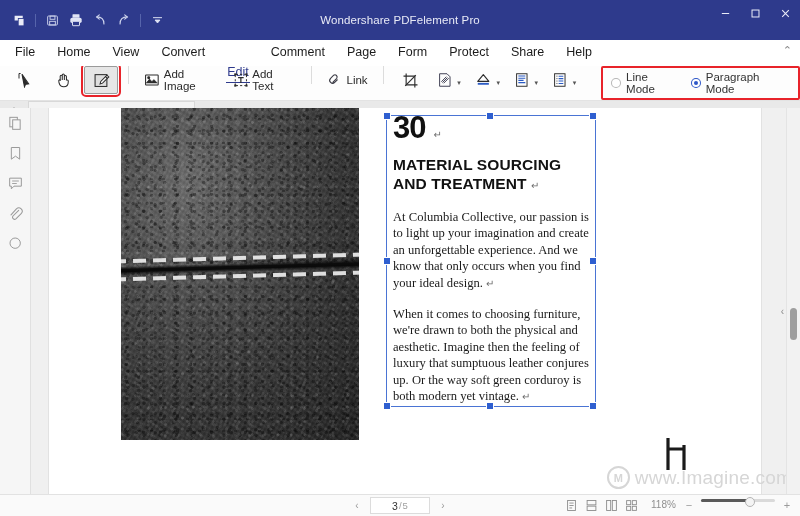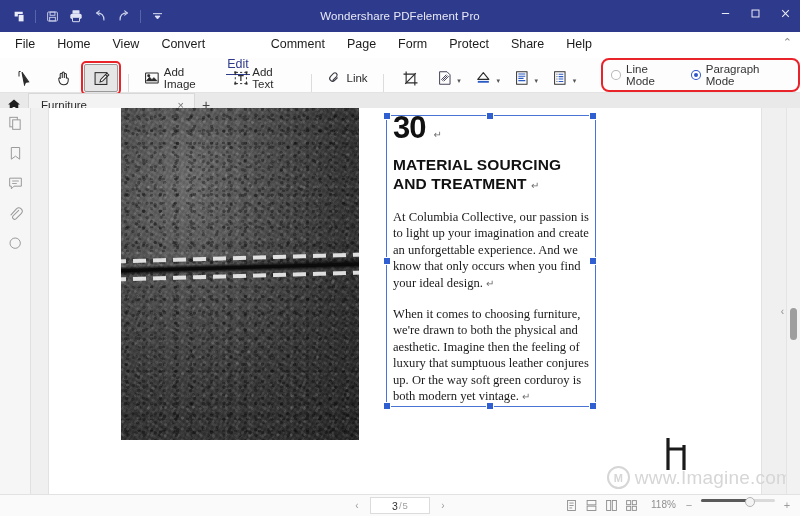--- a/index.html
+++ b/index.html
@@ -9,21 +9,21 @@
   body {
     width: 800px; height: 516px;
     font-family: "Liberation Sans", sans-serif;
     overflow: hidden;
     position: relative;
     -webkit-font-smoothing: antialiased;
   }
 
   
   .titlebar {
-    height: 32px;
+    height: 40px;
     background: #2e3a8c;
     display: flex;
     align-items: center;
     position: relative;
     color: #fff;
   }
   .qa-group {
     display: flex; align-items: center;
     padding-left: 7px; gap: 0px;
   }
@@ -83,21 +83,21 @@
     position: absolute; right: 8px; top: 4px;
     color: #888; font-size: 11px;
   }
 
   
   .toolbar {
     height: 34px;
     background: #fdfdfd;
     border-bottom: 1px solid #e3e3e3;
     display: flex;
-    align-items: flex-end;
+    align-items: flex-start;
     padding-left: 8px;
     gap: 4px;
   }
   .tb-btn {
     height: 26px;
     min-width: 24px;
     display: flex; align-items: center; justify-content: center;
     gap: 4px;
     padding: 0 4px;
     color: #2b2b2b;
@@ -118,21 +118,21 @@
   .tb-sep { width: 1px; height: 18px; background: #dcdcdc; margin: 0 6px; }
   .caret-dn {
     font-size: 7px; color: #555; margin-left: 1px; margin-top: 6px;
   }
 
   .mode-box {
     display: flex; align-items: center; gap: 12px;
     margin-left: 16px;
     padding: 3px 8px;
     border: 2px solid #e8232a;
-    border-radius: 8px;
+    border-radius: 2px;
   }
   .radio-row { display: flex; align-items: center; gap: 5px; }
   .radio {
     width: 10px; height: 10px; border-radius: 50%;
     border: 1px solid #b7b7b7; background: #fff;
     box-sizing: border-box; position: relative;
   }
   .radio.on { border-color: #2e57c8; }
   .radio.on::after {
     content: ""; position: absolute;

